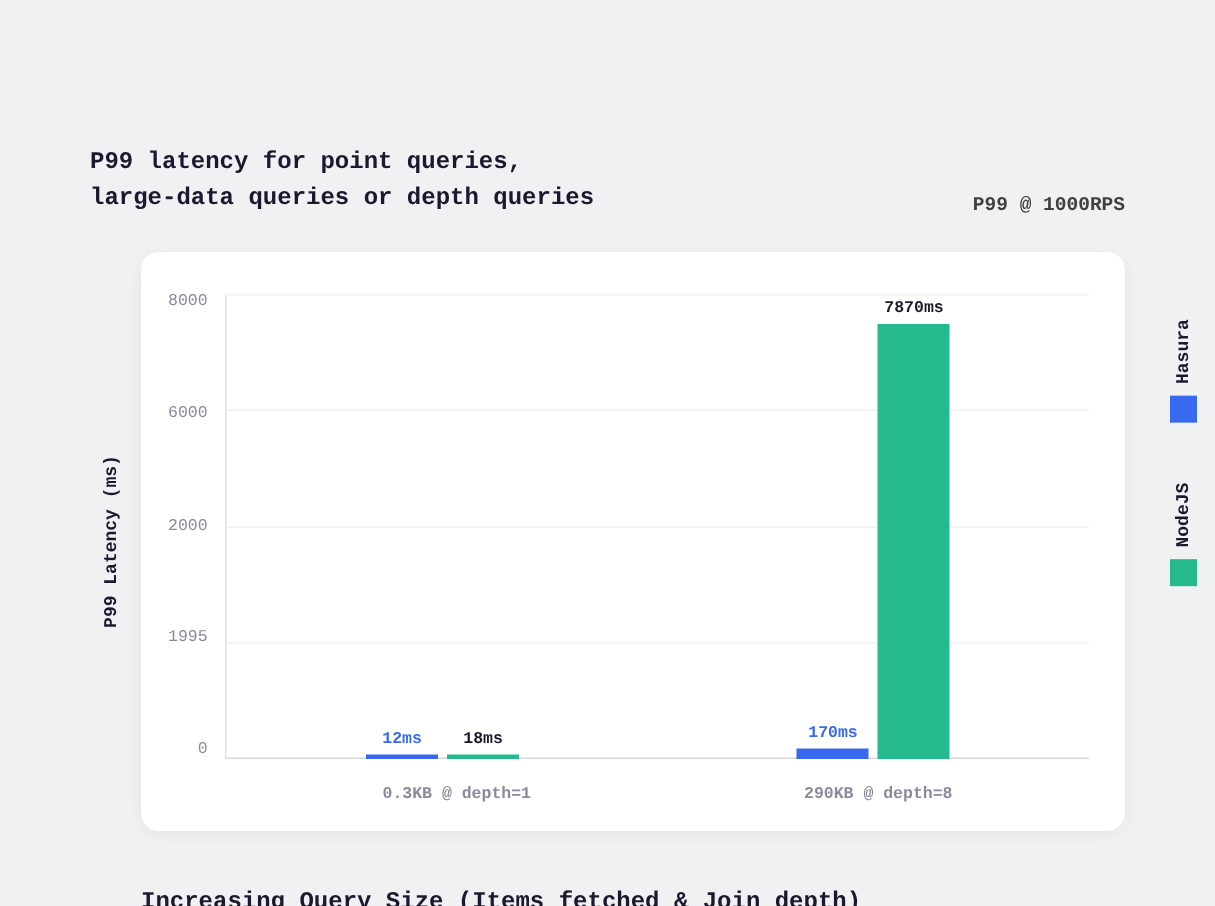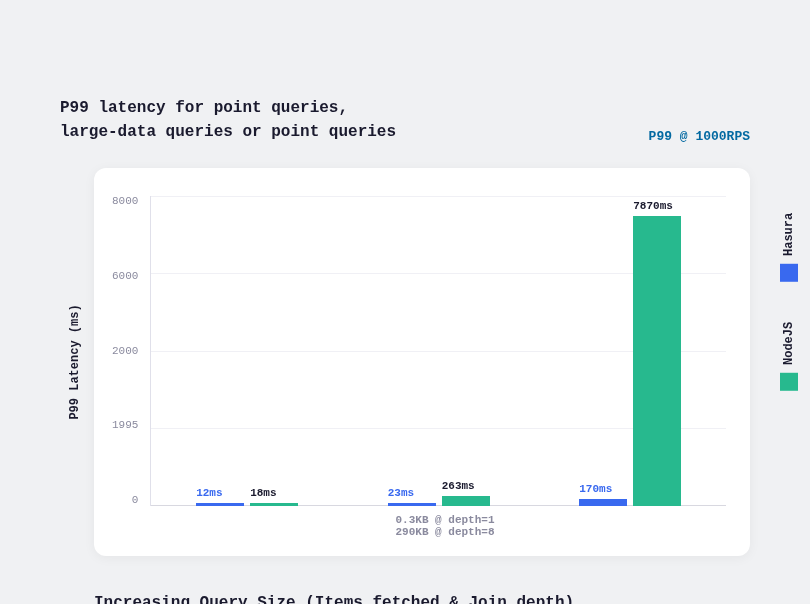--- a/index.html
+++ b/index.html
@@ -26,21 +26,21 @@
   margin-top: 48px;
 }
 .title {
   font-size: 16px;
   font-weight: bold;
   color: #1a1a2e;
   line-height: 1.5;
 }
 .subtitle {
   font-size: 13px;
-  color: #0369a1;
+  color: #404040;
   font-weight: bold;
 }
 .main-area {
   display: flex;
   align-items: center;
 }
 .ylabel-container {
   width: 30px;
   display: flex;
   align-items: center;
@@ -106,38 +106,38 @@
 .group {
   display: flex;
   align-items: flex-end;
   gap: 6px;
   flex: 1;
   justify-content: center;
 }
 .bar-wrap {
   display: flex;
   flex-direction: column;
+  align-items: center;
 }
 .bar-label {
   font-size: 11px;
   font-weight: bold;
   margin-bottom: 4px;
 }
 .bar-label.hasura { color: #3969ef; margin-top: 24px; }
 .bar-label.nodejs { color: #1a1a2e; }
 .bar {
   width: 48px;
 }
 .bar.hasura { background: #3969ef; }
 .bar.nodejs { background: #27b98e; }
 .xaxis {
   display: flex;
   margin-left: 52px;
-  margin-top: 8px;
-  flex-direction: column;
+  margin-top: 18px;
 }
 .xaxis-item {
   flex: 1;
   text-align: center;
   font-size: 11px;
   color: #8a8a9e;
   font-weight: bold;
 }
 .xlabel {
   margin-top: 38px;
@@ -176,21 +176,21 @@
 .legend-swatch.nodejs { background: #27b98e; }
 </style>
 </head>
 <body>
 
 <div class="card">
 
   <div class="header">
     <div class="title">
       <div>P99 latency for point queries,</div>
-      <div>large-data queries or point queries</div>
+      <div>large-data queries or depth queries</div>
     </div>
     <div class="subtitle">P99 @ 1000RPS</div>
   </div>
 
   <div class="main-area">
     <div class="ylabel-container">
       <div class="ylabel">P99 Latency (ms)</div>
     </div>
 
     <div class="chart-panel">
@@ -216,30 +216,20 @@
                   <div class="bar-label hasura">12ms</div>
                   <div class="bar hasura" style="height: 3px;"></div>
                 </div>
                 <div class="bar-wrap">
                   <div class="bar-label nodejs">18ms</div>
                   <div class="bar nodejs" style="height: 3px;"></div>
                 </div>
               </div>
               <div class="group">
                 <div class="bar-wrap">
-                  <div class="bar-label hasura">23ms</div>
-                  <div class="bar hasura" style="height: 3px;"></div>
-                </div>
-                <div class="bar-wrap">
-                  <div class="bar-label nodejs">263ms</div>
-                  <div class="bar nodejs" style="height: 10.1913px;"></div>
-                </div>
-              </div>
-              <div class="group">
-                <div class="bar-wrap">
                   <div class="bar-label hasura">170ms</div>
                   <div class="bar hasura" style="height: 6.5875px;"></div>
                 </div>
                 <div class="bar-wrap">
                   <div class="bar-label nodejs">7870ms</div>
                   <div class="bar nodejs" style="height: 290px;"></div>
                 </div>
               </div>
             </div>
         </div>

